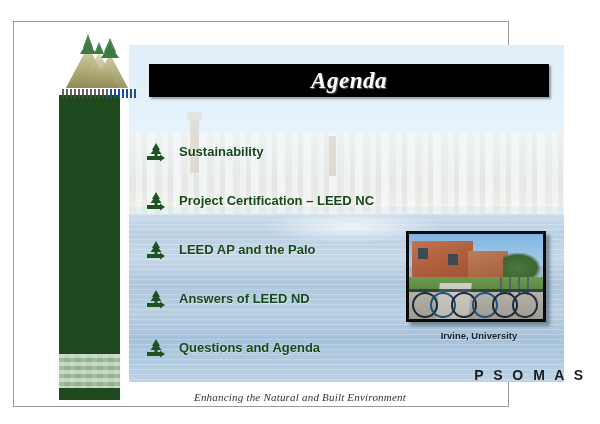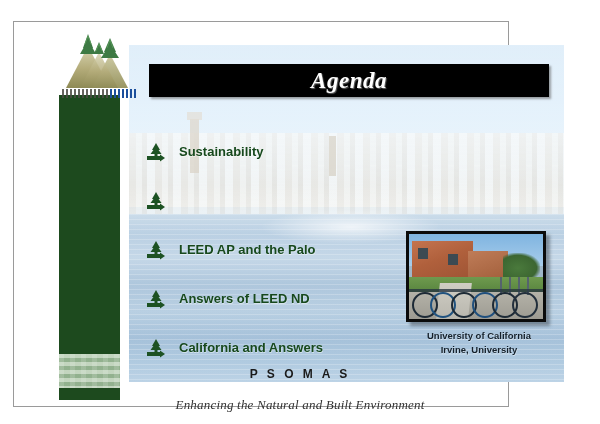--- a/index.html
+++ b/index.html
@@ -195,25 +195,25 @@
   #logo-wave{
     position:absolute;right:0;bottom:0;width:26px;height:9px;
     background:repeating-linear-gradient(90deg,#1b4f9c 0px,#1b4f9c 2px,rgba(255,255,255,0) 2px,rgba(255,255,255,0) 4px);
   }
 
   
   #footer{
     position:absolute;left:0;top:345px;width:572px;text-align:center;
   }
   #footer-brand{
-    color:#1b1b1b;font-size:12px;font-weight:bold;letter-spacing:3px;
+    color:#1b1b1b;font-size:14px;font-weight:bold;letter-spacing:3px;text-align:right;
   }
   #footer-tagline{
     color:#333333;font-family:"Liberation Serif", serif;
-    font-style:italic;font-size:13px;margin-top:16px;letter-spacing:.2px;
+    font-style:italic;font-size:11px;margin-top:8px;letter-spacing:.2px;
   }
 </style>
 </head>
 <body>
 
 <div id="page">
 
   <div id="slide">
     <div class="bg-sky"></div>
     <div class="bg-city"></div>
@@ -245,20 +245,21 @@
       <div class="agenda-item">
         <span class="bullet-icon">
           <svg width="22" height="20" viewBox="0 0 22 20">
             <path d="M11 1 L15 8 L7 8 Z" fill="#1d5223"></path>
             <path d="M11 4.5 L16.5 12 L5.5 12 Z" fill="#1d5223"></path>
             <rect x="9.5" y="10" width="3" height="5" fill="#1d5223"></rect>
             <path d="M2 14 h13 v4 h-13 z" fill="#1d5223"></path>
             <path d="M15 12.5 L20 16 L15 19.5 Z" fill="#1d5223"></path>
           </svg>
         </span>
+        <span class="agenda-label">Project Certification – LEED NC</span>
       </div>
 
       <div class="agenda-item">
         <span class="bullet-icon">
           <svg width="22" height="20" viewBox="0 0 22 20">
             <path d="M11 1 L15 8 L7 8 Z" fill="#1d5223"></path>
             <path d="M11 4.5 L16.5 12 L5.5 12 Z" fill="#1d5223"></path>
             <rect x="9.5" y="10" width="3" height="5" fill="#1d5223"></rect>
             <path d="M2 14 h13 v4 h-13 z" fill="#1d5223"></path>
             <path d="M15 12.5 L20 16 L15 19.5 Z" fill="#1d5223"></path>
@@ -283,21 +284,21 @@
       <div class="agenda-item">
         <span class="bullet-icon">
           <svg width="22" height="20" viewBox="0 0 22 20">
             <path d="M11 1 L15 8 L7 8 Z" fill="#1d5223"></path>
             <path d="M11 4.5 L16.5 12 L5.5 12 Z" fill="#1d5223"></path>
             <rect x="9.5" y="10" width="3" height="5" fill="#1d5223"></rect>
             <path d="M2 14 h13 v4 h-13 z" fill="#1d5223"></path>
             <path d="M15 12.5 L20 16 L15 19.5 Z" fill="#1d5223"></path>
           </svg>
         </span>
-        <span class="agenda-label">California and Answers</span>
+        <span class="agenda-label">Questions and Agenda</span>
       </div>
 
     </div>
 
     <div id="photo-block">
       <div id="photo-frame">
         <div class="ph-sky"></div>
         <div class="ph-bldg"></div>
         <div class="ph-bldg2"></div>
         <div class="ph-tree"></div>
@@ -309,21 +310,20 @@
         <div class="ph-bikes">
           <span></span>
             <span></span>
             <span></span>
             <span></span>
             <span></span>
             <span></span>
         </div>
       </div>
       <div id="photo-caption">
-        <div>University of California</div>
         <div>Irvine, University</div>
       </div>
     </div>
   </div>
 
   <div id="sidebar">
     <div id="sidebar-texture"></div>
   </div>
 
   <div id="logo">

